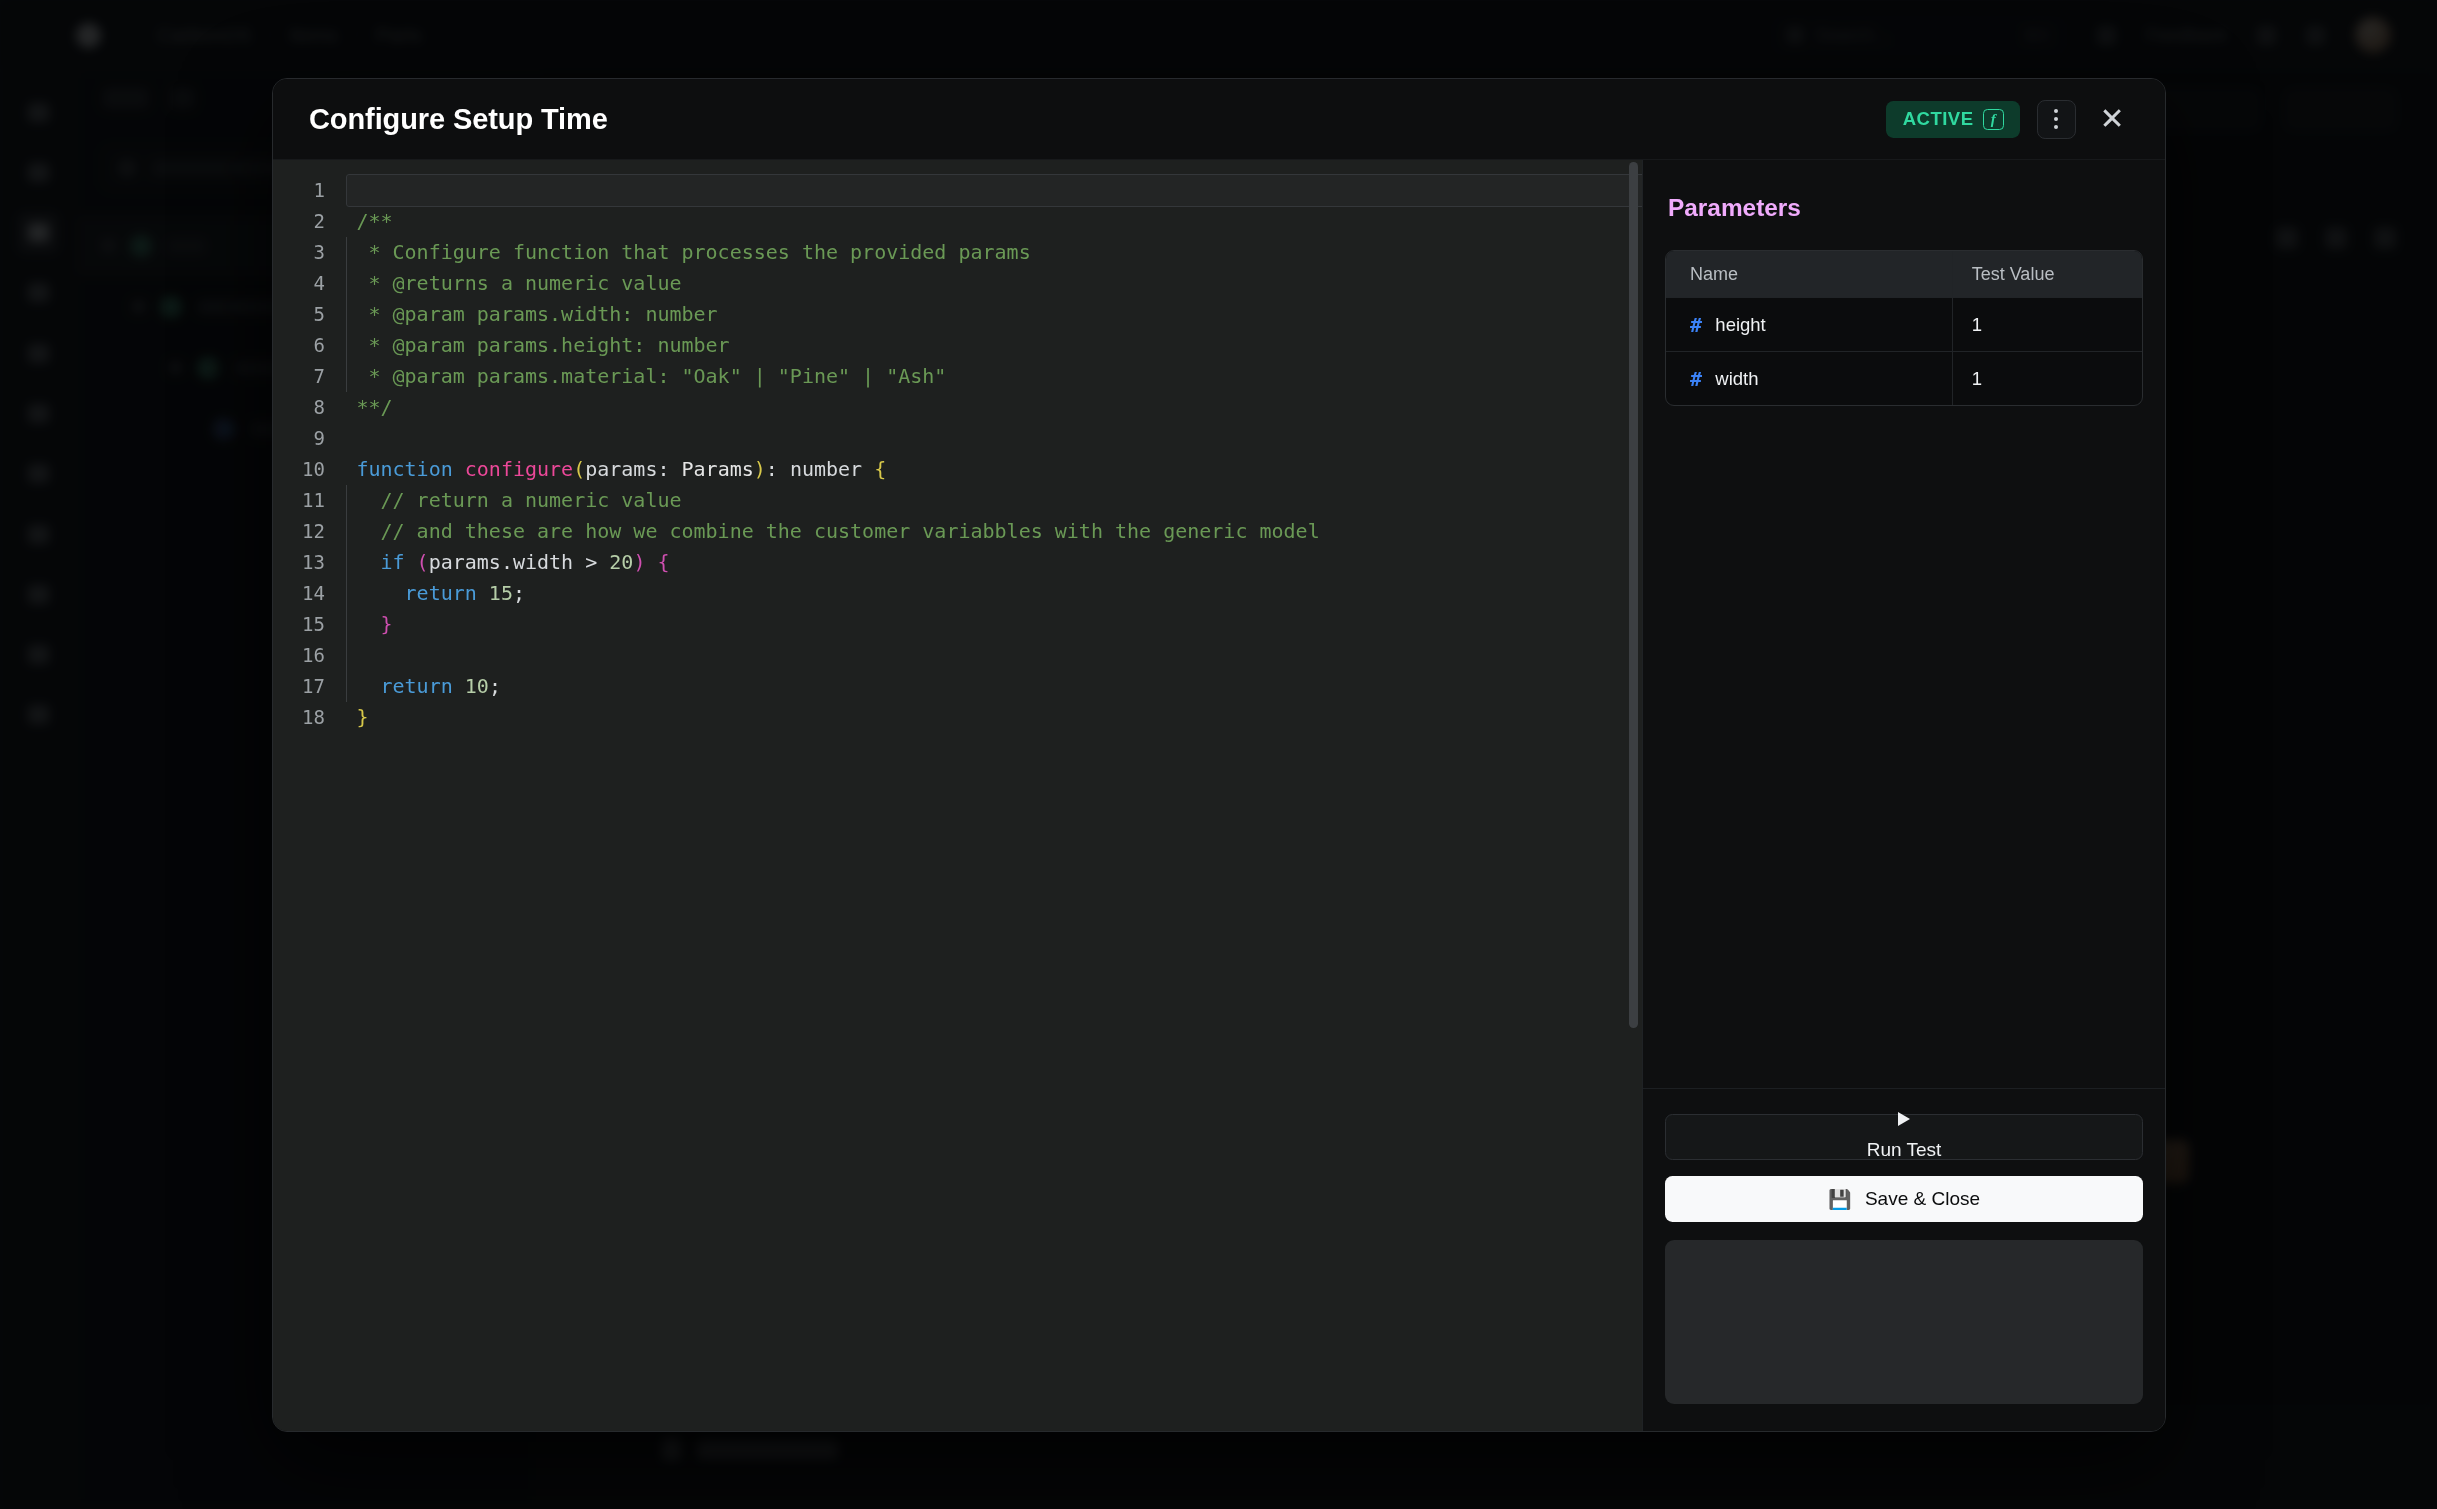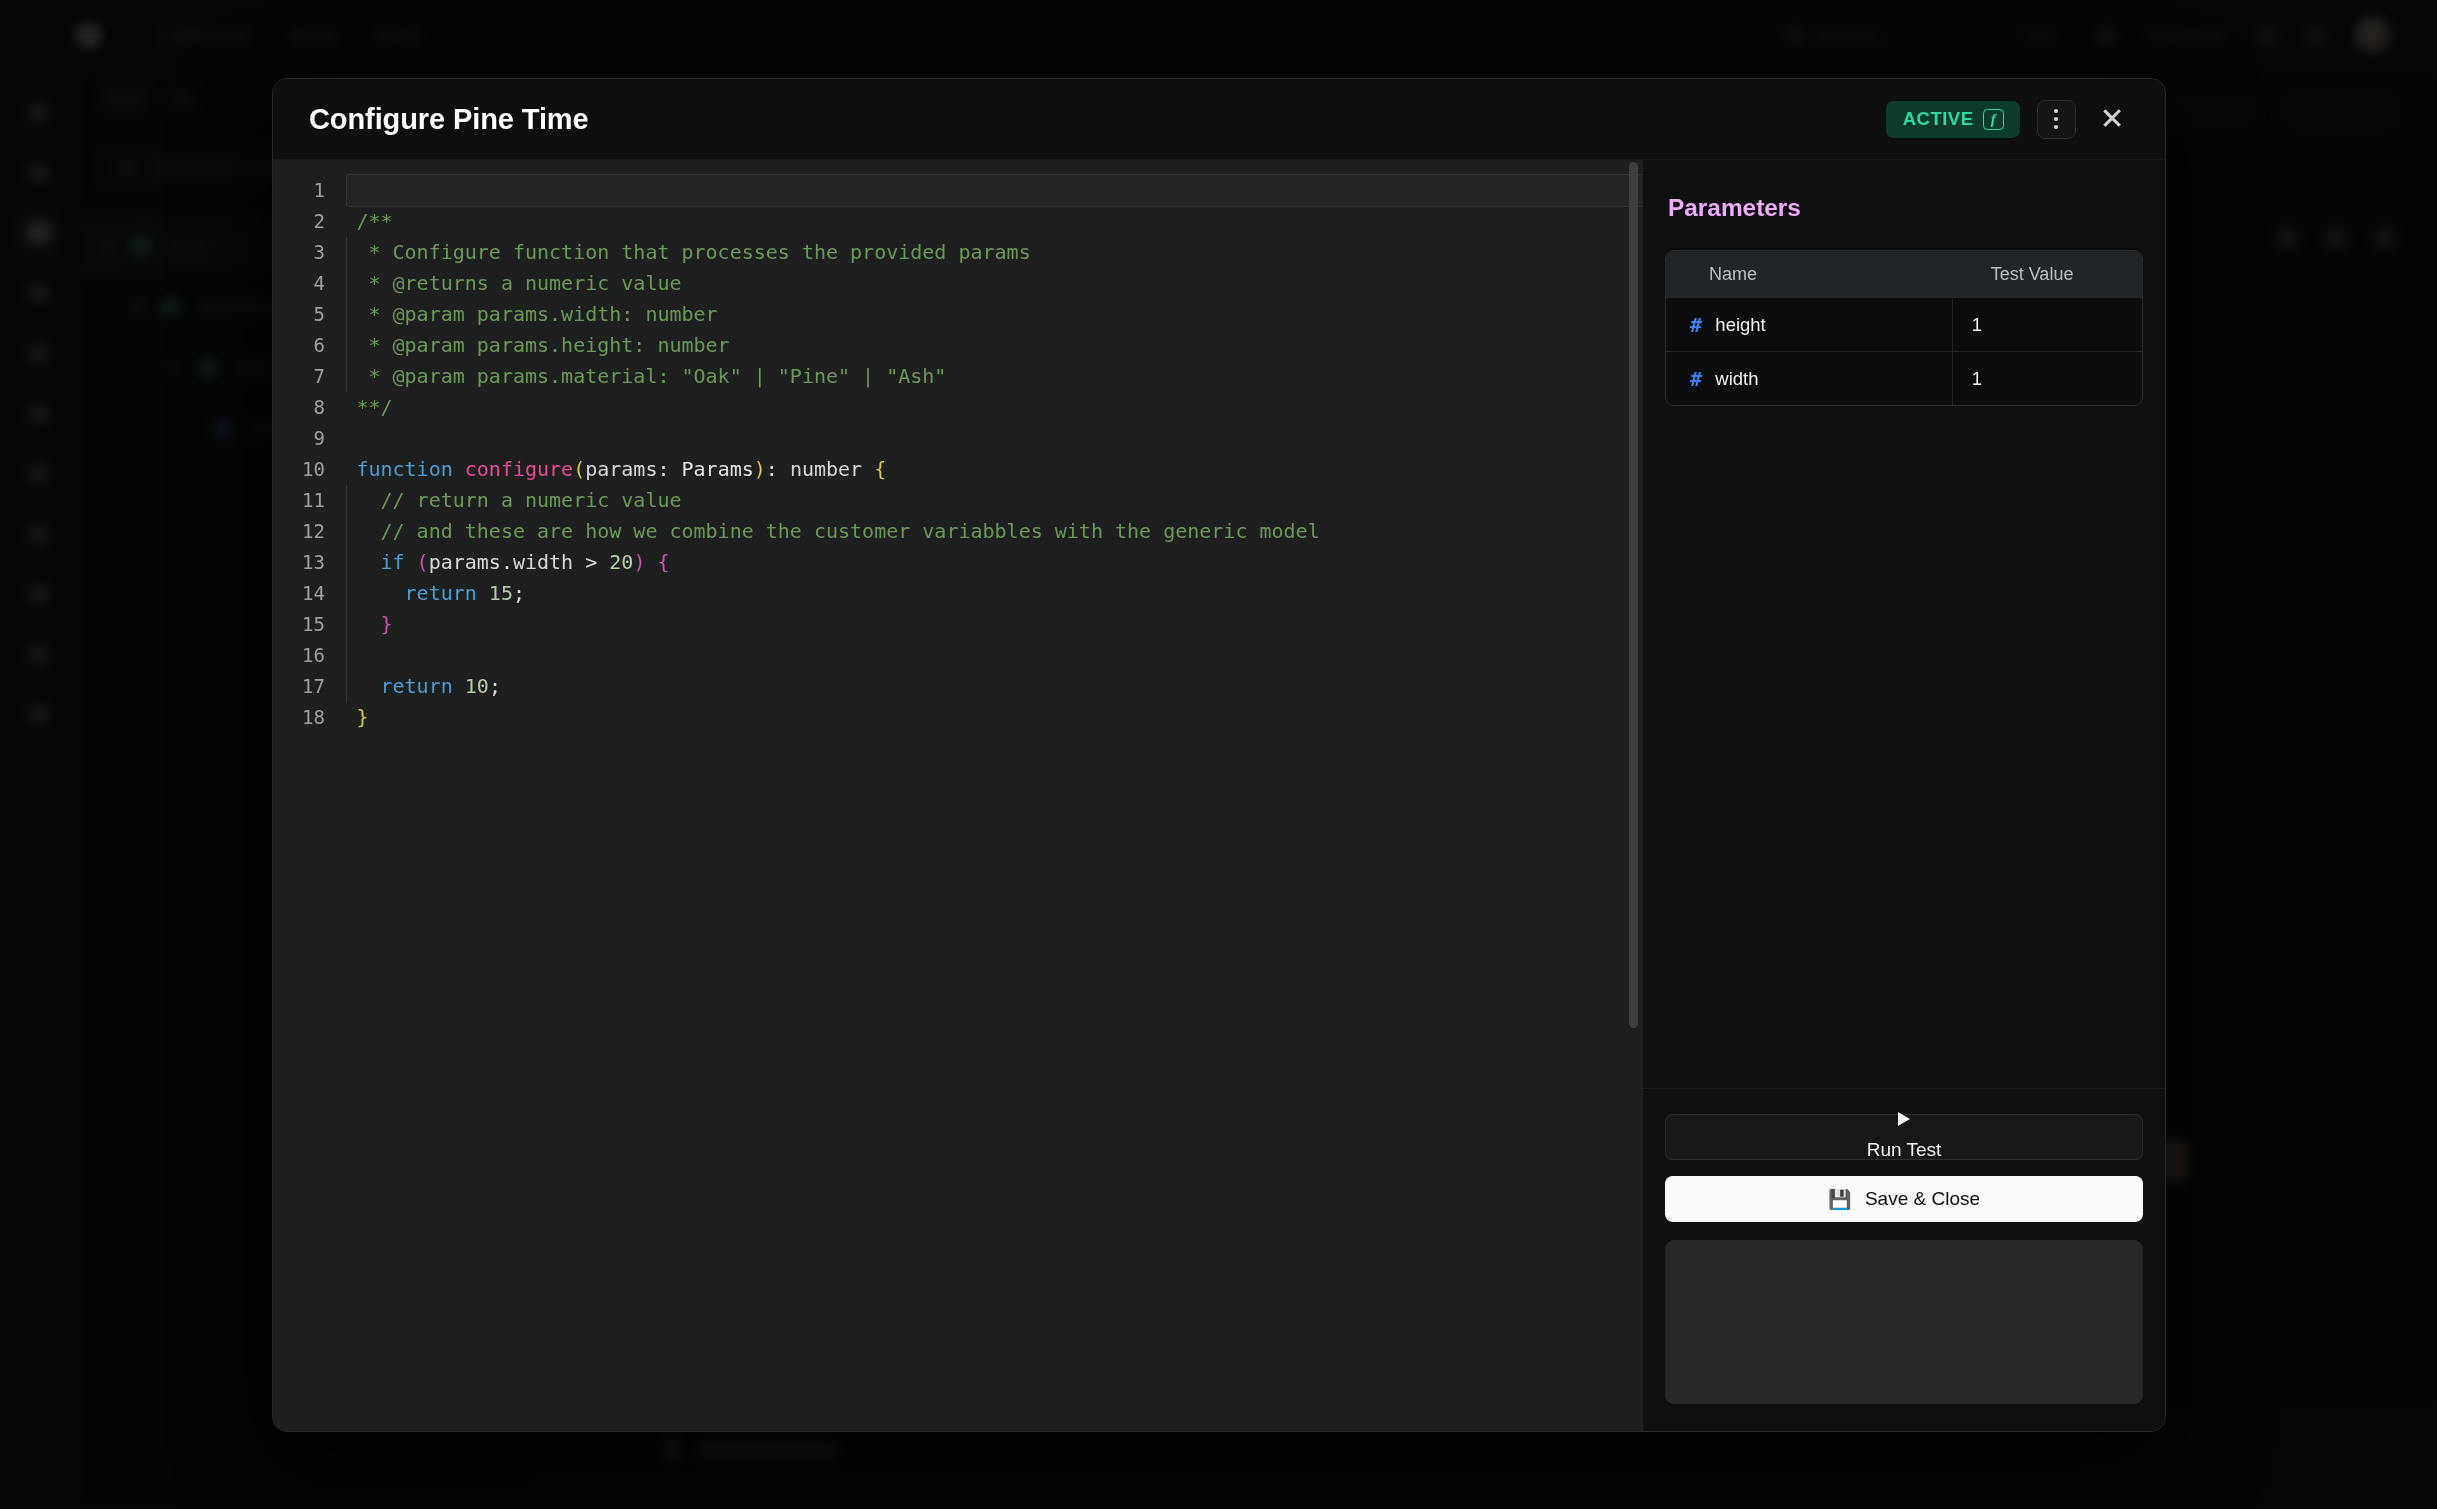--- a/index.html
+++ b/index.html
@@ -212,21 +212,21 @@
   }
   .side-top { padding: 34px 22px 0 22px; flex: 1; min-height: 0; }
   .side-title { color: #f0abfc; font-size: 24.4px; font-weight: 700; margin-bottom: 28px; margin-left: 3px; }
 
   .ptable {
     border: 0.7px solid #2a2d30; border-radius: 9px; overflow: hidden;
     background: #0b0c0d;
   }
   .ptable-head {
     display: flex; height: 46px; align-items: center;
-    background: #222528; color: #b9bec3; font-size: 18px; padding-left: 19px;
+    background: #222528; color: #b9bec3; font-size: 18px;
   }
   .col-name { flex: 0 0 286px; padding-left: 24px; }
   .col-val { flex: 1; padding-left: 19px; }
   .prow {
     display: flex; height: 54px; align-items: center;
     border-top: 0.7px solid #212427; color: #f0f2f4; font-size: 18.5px;
   }
   .prow .col-name { display: flex; align-items: center; gap: 13.3px; }
   .prow .col-val { display: flex; align-items: center; }
   .cell-div { width: 0.7px; align-self: stretch; background: #212427; }
@@ -386,21 +386,21 @@
       <span class="bg-bottom-txt"></span>
     </div>
   </div>
 </div>
 
 <div id="scrim"></div>
 
 <div id="modal">
 
   <div class="modal-head">
-    <div class="modal-title">Configure Pine Time</div>
+    <div class="modal-title">Configure Setup Time</div>
     <div class="head-right">
       <div class="badge-active">
         <span>ACTIVE</span>
         <span class="fn-icon">f</span>
       </div>
       <div class="icon-btn">
         <span class="kebab">
             <i></i>
             <i></i>
             <i></i>

